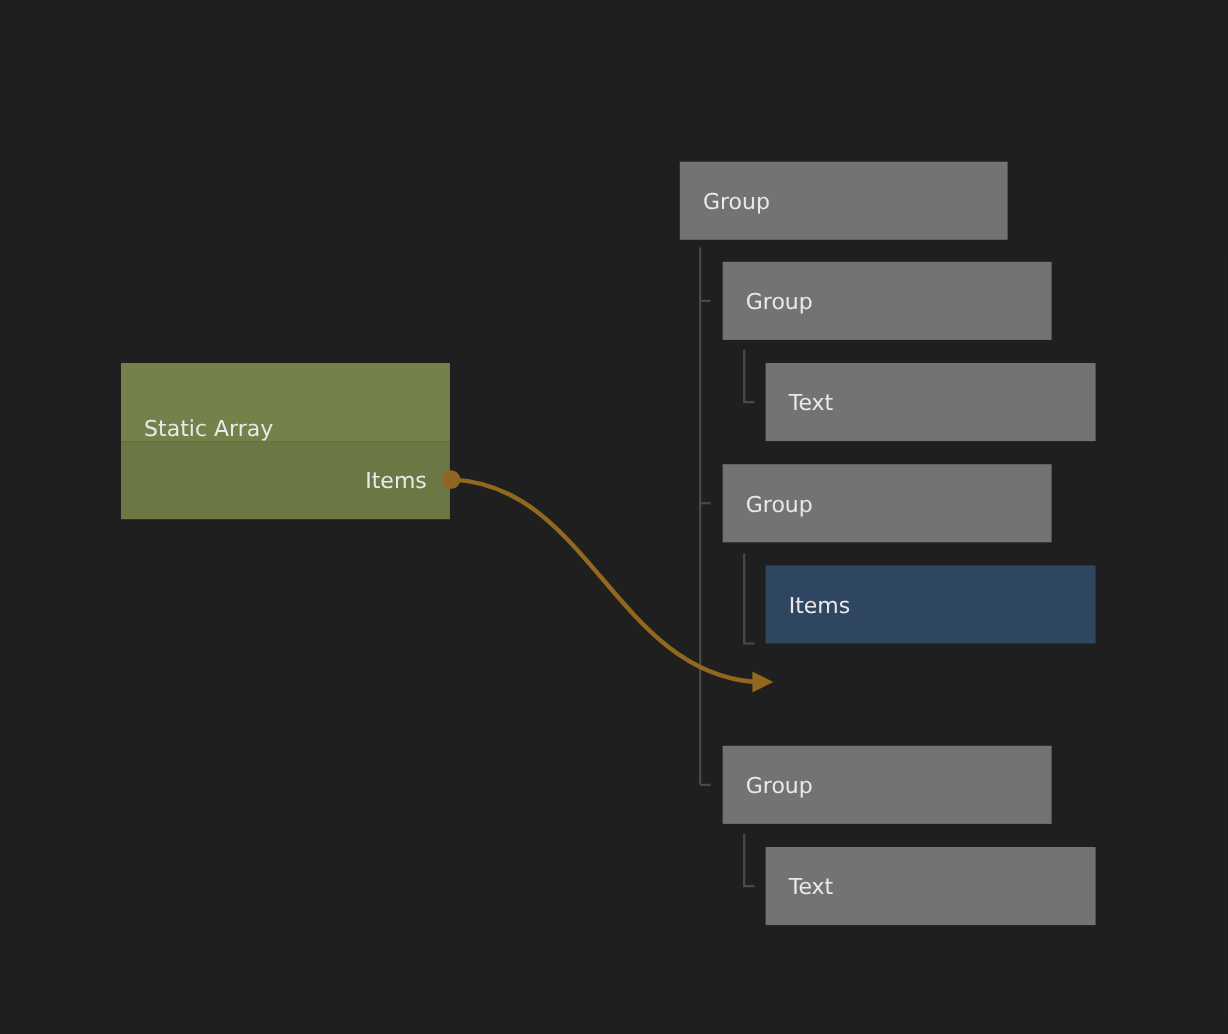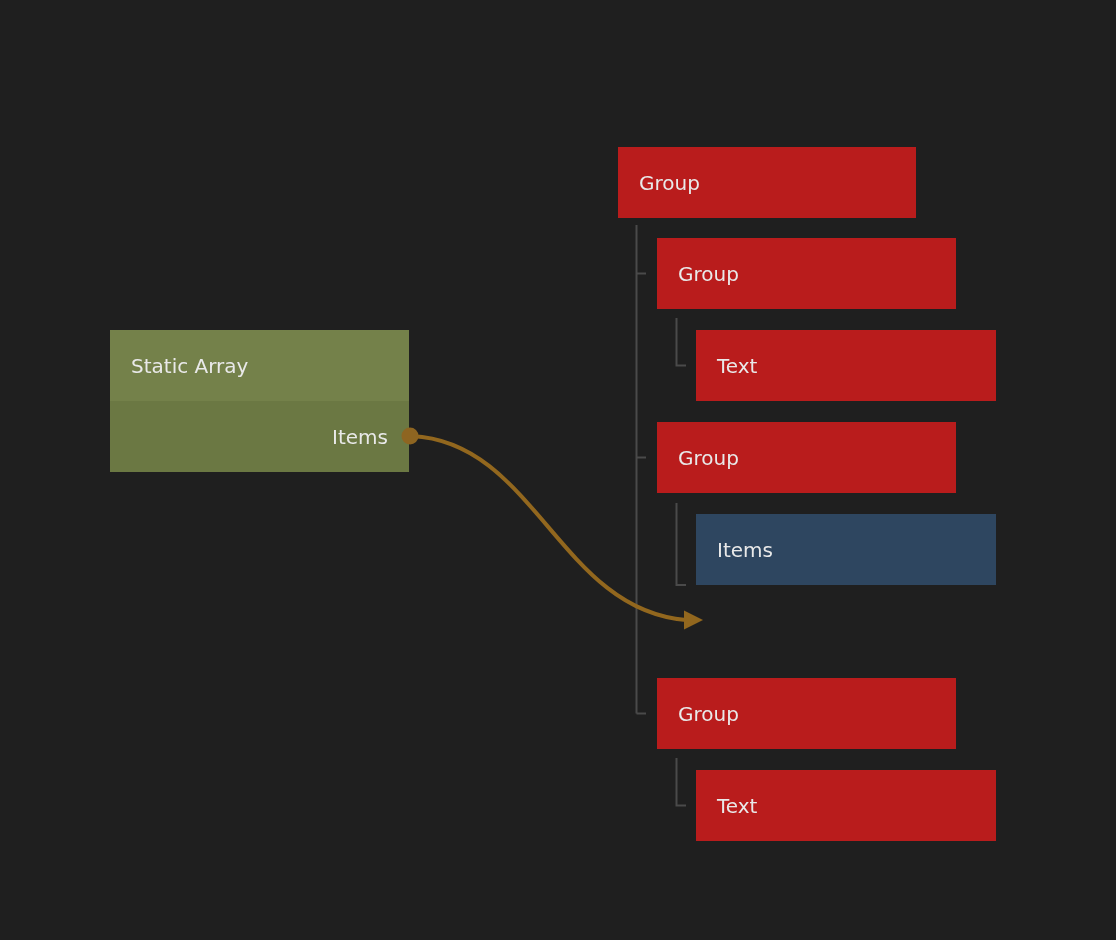--- a/index.html
+++ b/index.html
@@ -24,23 +24,23 @@
   .node-row {
     height: 71px;
     display: flex;
     align-items: center;
     padding: 0 21px;
     box-sizing: border-box;
   }
   .node-row.align-right {
     justify-content: flex-end;
   }
-  .green-header  { background: #74814a; }
+  .green-header  { background: #74814a; align-items: flex-end; }
   .green-body    { background: #6b7843; }
-  .blue-header   { background: #b91c1c; }
+  .blue-header   { background: #737373; }
   .blue-subrow   { background: #2e4660; }
   .svg-overlay {
     position: absolute;
     left: 0;
     top: 0;
     width: 1116px;
     height: 940px;
     pointer-events: none;
   }
   .label { white-space: nowrap; }

